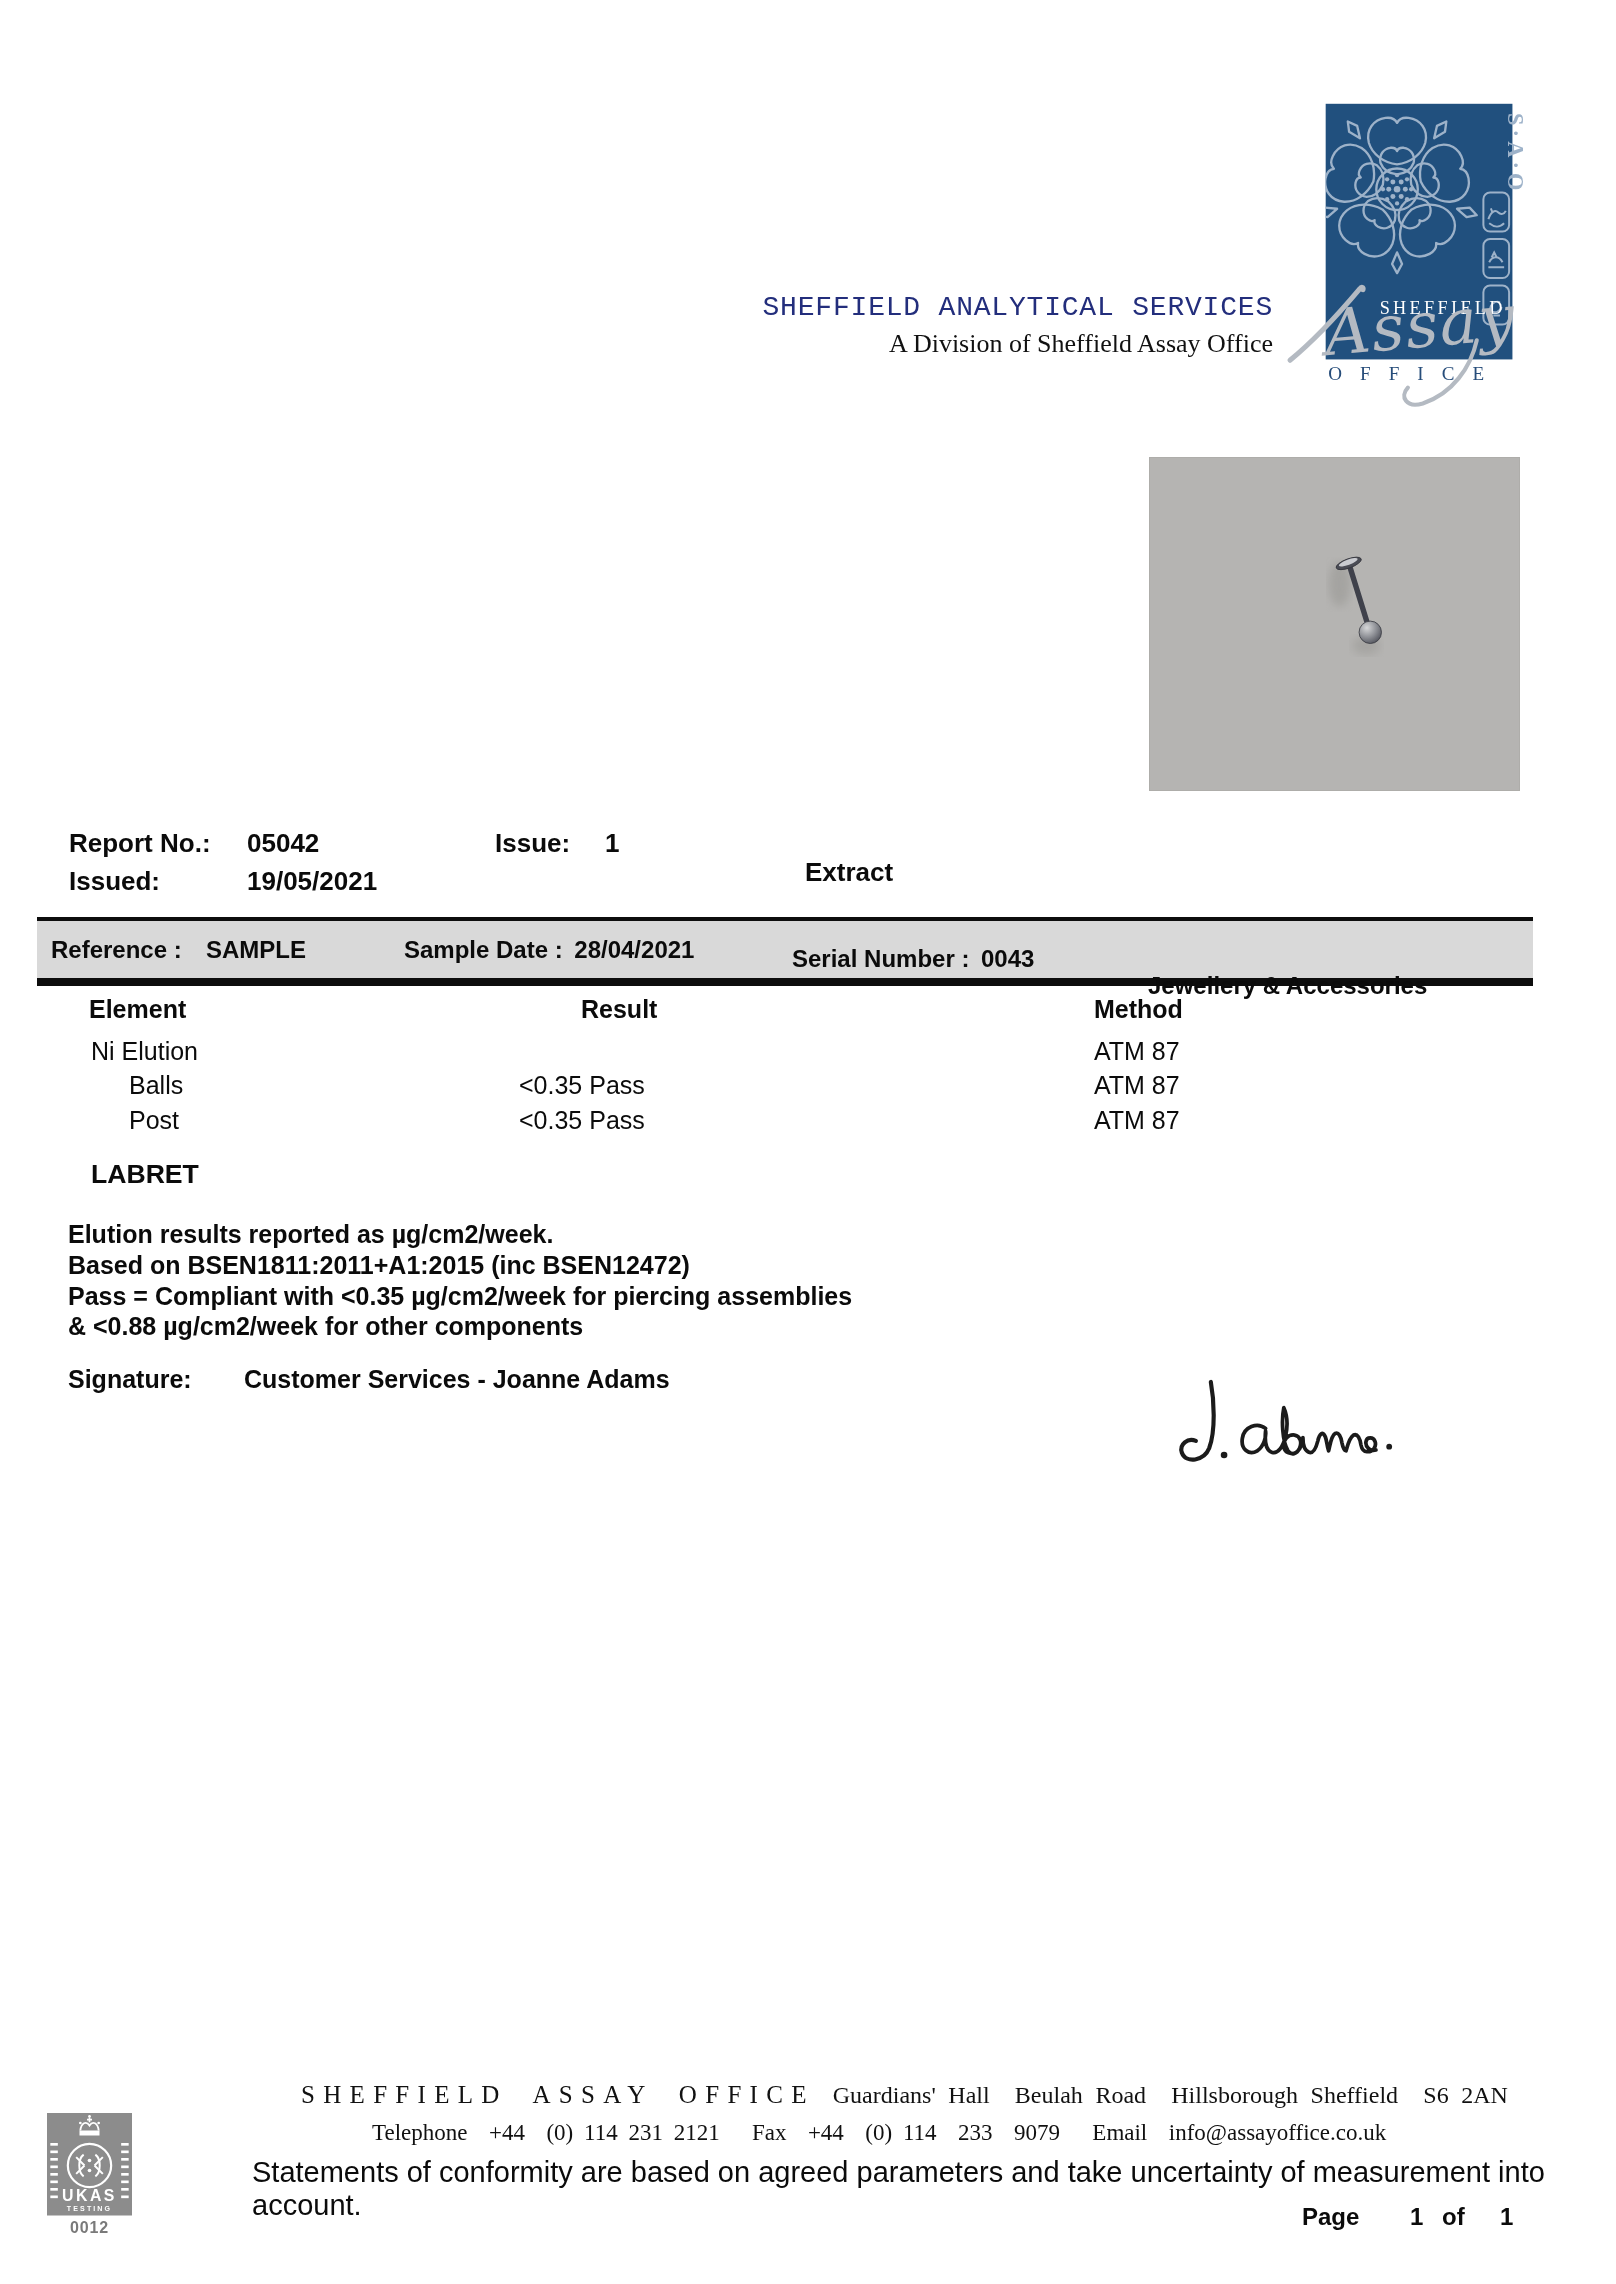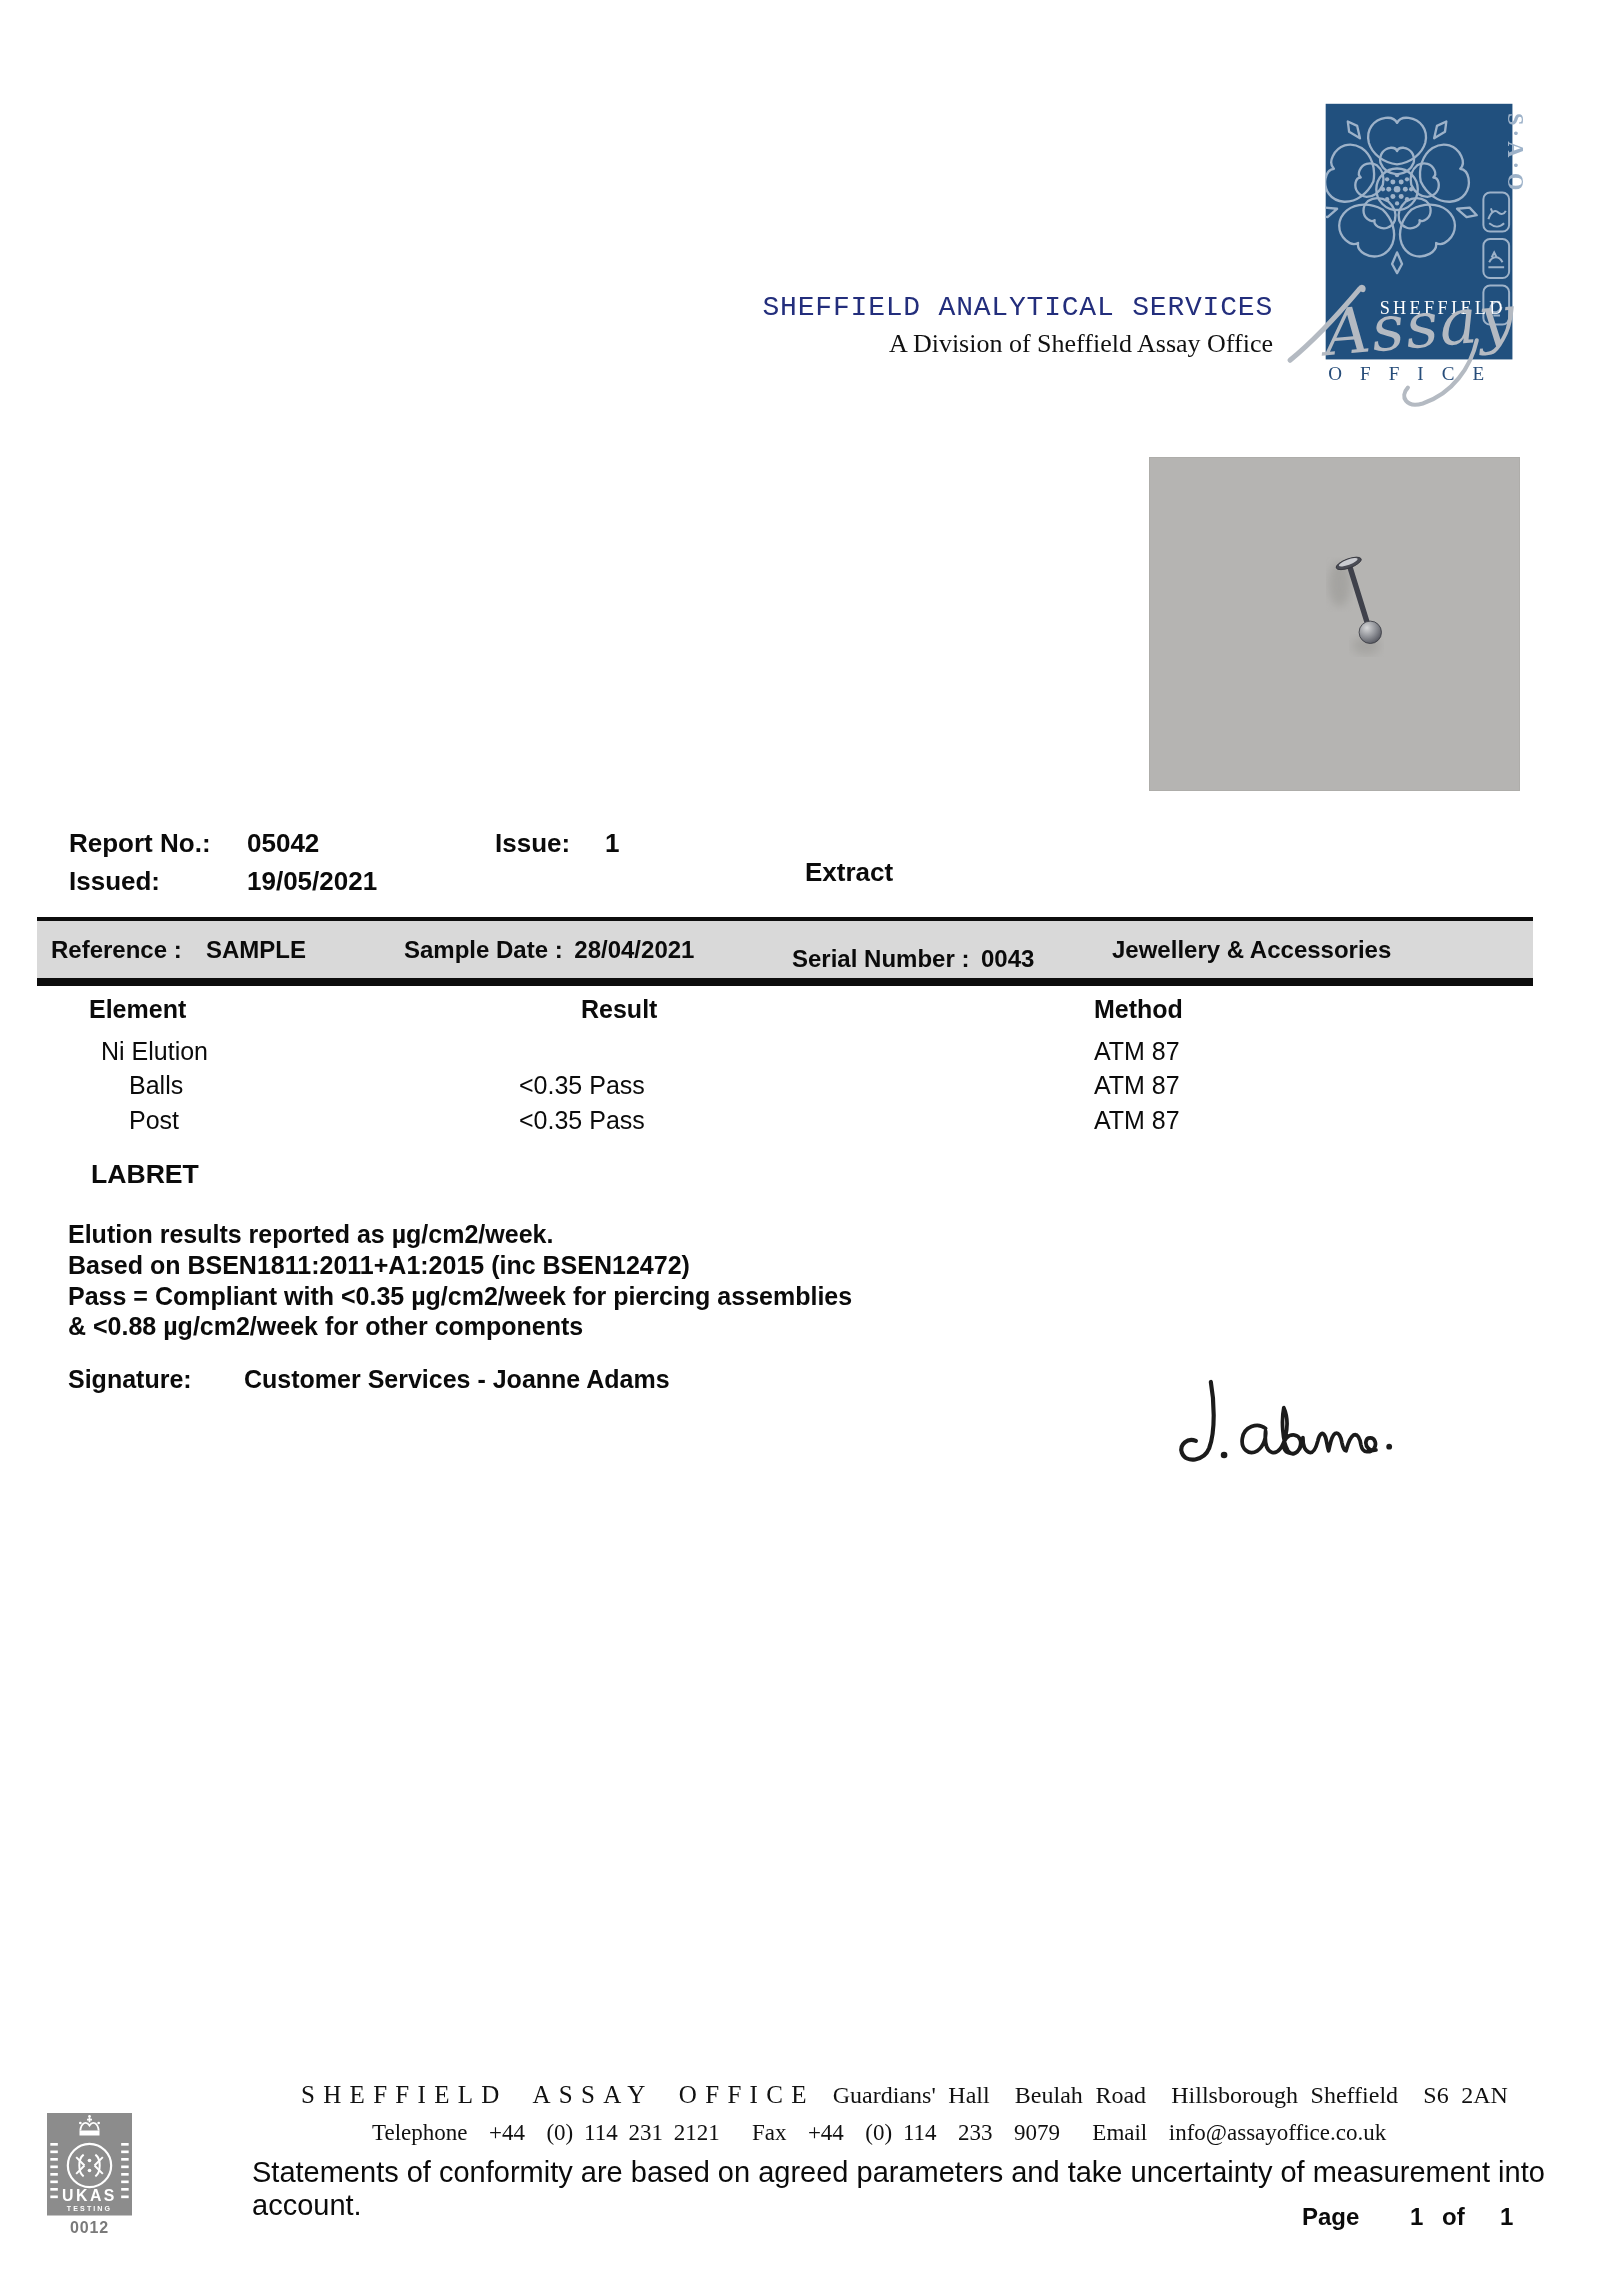--- a/index.html
+++ b/index.html
@@ -182,27 +182,27 @@
   <span class="abs bartxt" style="left:51px;">Reference :</span>
   <span class="abs bartxt" style="left:206px;">SAMPLE</span>
   <span class="abs bartxt bargrp" style="left:404px;">
     <span>Sample Date :</span>
     <span>28/04/2021</span>
   </span>
   <span class="abs bartxt bargrp" style="left:792px;margin-top:9px;">
     <span>Serial Number :</span>
     <span>0043</span>
   </span>
-  <span class="abs bartxt" style="left:1112px;">Jewellery &amp; Accessories</span>
+  <span class="abs bartxt" style="left:1148px;margin-top:36px;">Jewellery &amp; Accessories</span>
 
   <span class="abs th" style="left:89px;top:995px;">Element</span>
   <span class="abs th" style="left:581px;top:995px;">Result</span>
   <span class="abs th" style="left:1094px;top:995px;">Method</span>
 
-  <span class="abs td" style="left:101px;top:1037px;">Ni Elution</span>
+  <span class="abs td" style="left:91px;top:1037px;">Ni Elution</span>
   <span class="abs td" style="left:519px;top:1037px;"></span>
   <span class="abs td" style="left:1094px;top:1037px;">ATM 87</span>
 
   <span class="abs td" style="left:129px;top:1071px;">Balls</span>
   <span class="abs td" style="left:519px;top:1071px;">&lt;0.35 Pass</span>
   <span class="abs td" style="left:1094px;top:1071px;">ATM 87</span>
 
   <span class="abs td" style="left:129px;top:1106px;">Post</span>
   <span class="abs td" style="left:519px;top:1106px;">&lt;0.35 Pass</span>
   <span class="abs td" style="left:1094px;top:1106px;">ATM 87</span>

